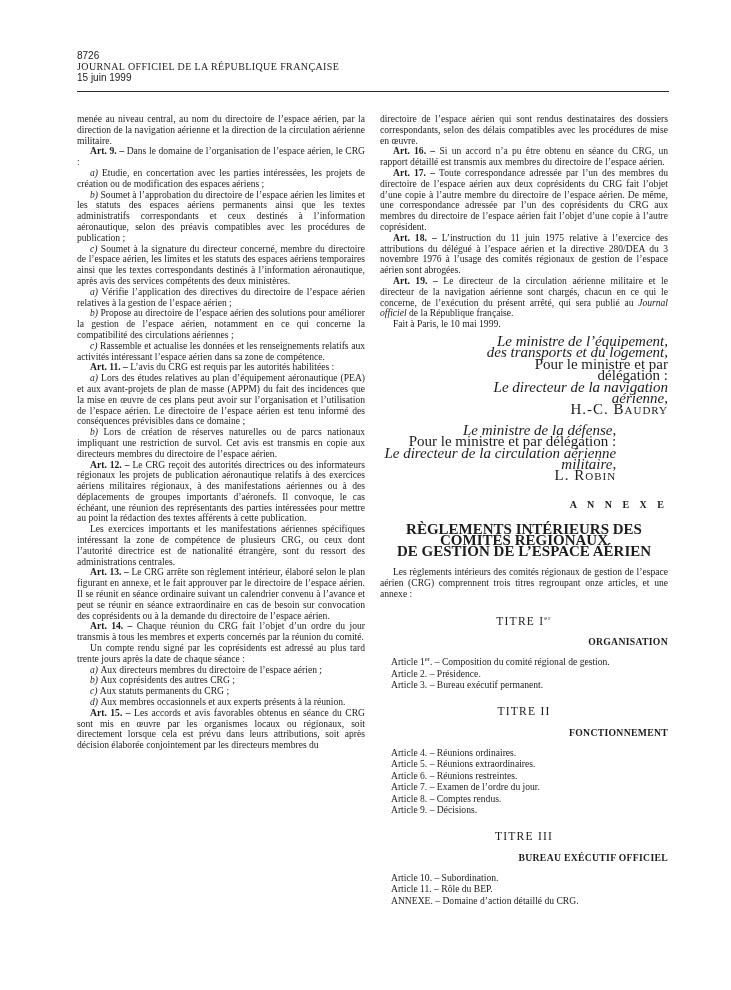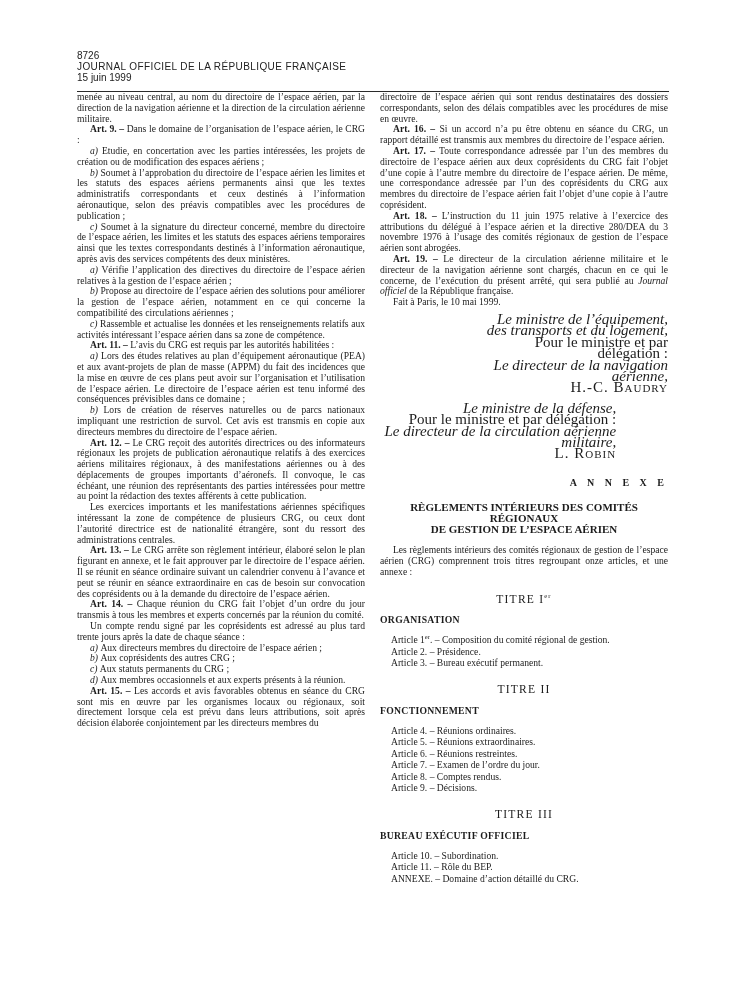--- a/index.html
+++ b/index.html
@@ -23,28 +23,30 @@
     align-items: baseline;
     font-family: "Liberation Sans", sans-serif;
     font-size: 10px;
     color: #222;
     flex-direction: column;
   }
   .header .title {
     flex: 1;
     text-align: left;
     letter-spacing: 0.4px;
+    font-family: Liberation Serif, serif;
   }
   .rule {
     border-top: 1.3px solid #2b2b2b;
     margin-top: 8px;
   }
   .columns {
     display: flex;
     gap: 15px;
+    margin-top: 22px;
   }
   .col {
     width: 288px;
     font-size: 9.6px;
     line-height: 10.8px;
     text-align: justify;
     hyphens: auto;
     -webkit-hyphens: auto;
   }
   .col p { margin: 0; }
@@ -63,32 +65,32 @@
   .h-annexe {
     text-align: right;
     letter-spacing: 4px;
     font-size: 10px;
     margin: 18px 0 13px 0;
     font-weight: bold;
   }
   .h-caps {
     text-align: center;
     font-weight: bold;
-    font-size: 11px;
+    font-size: 15px;
     line-height: 11.2px;
     margin-bottom: 10px;
   }
   .titre {
     text-align: center;
     font-size: 11.6px;
     letter-spacing: 1.2px;
     margin: 17px 0 10px 0;
   }
   .h3 {
-    text-align: left;
+    text-align: right;
     font-weight: bold;
     font-size: 9.7px;
     letter-spacing: 0.3px;
     margin-bottom: 8px;
   }
   .sig {
     text-align: right;
     line-height: 11.4px;
     font-size: 15px;
   }

